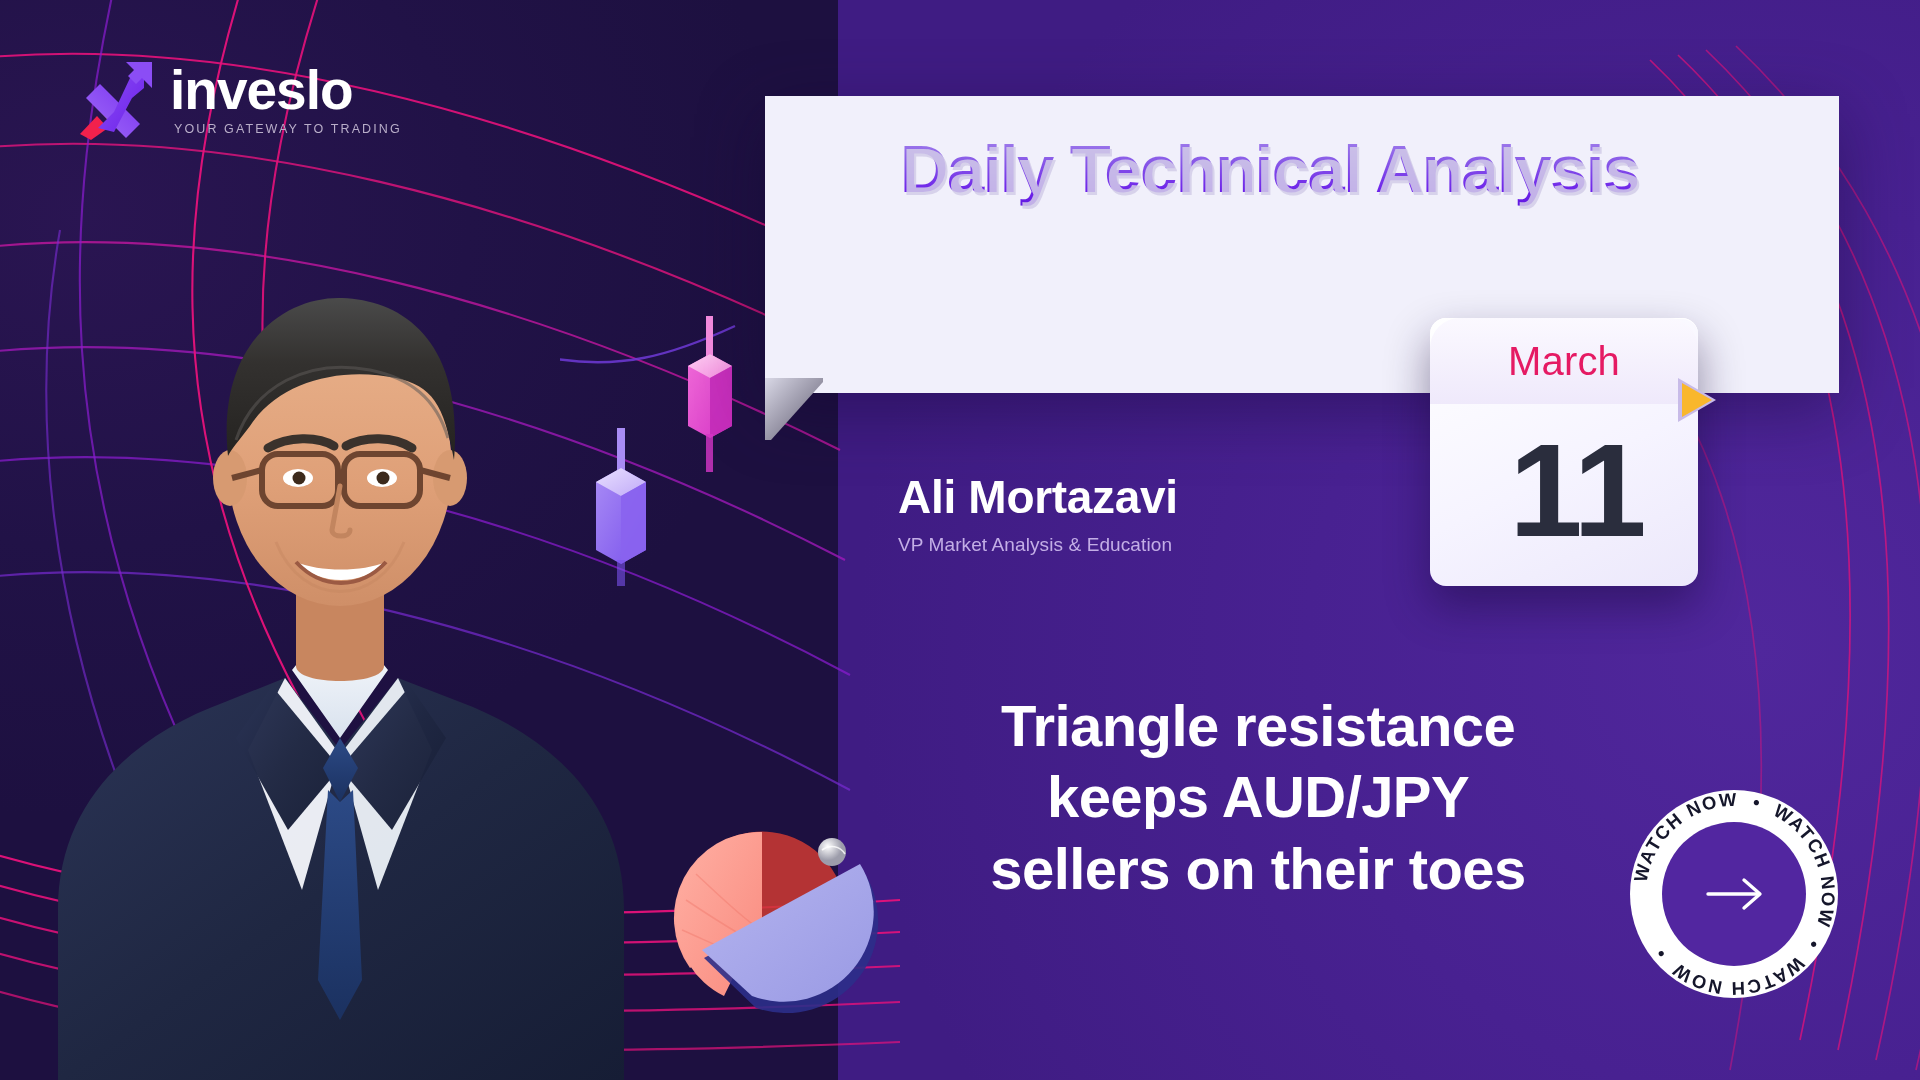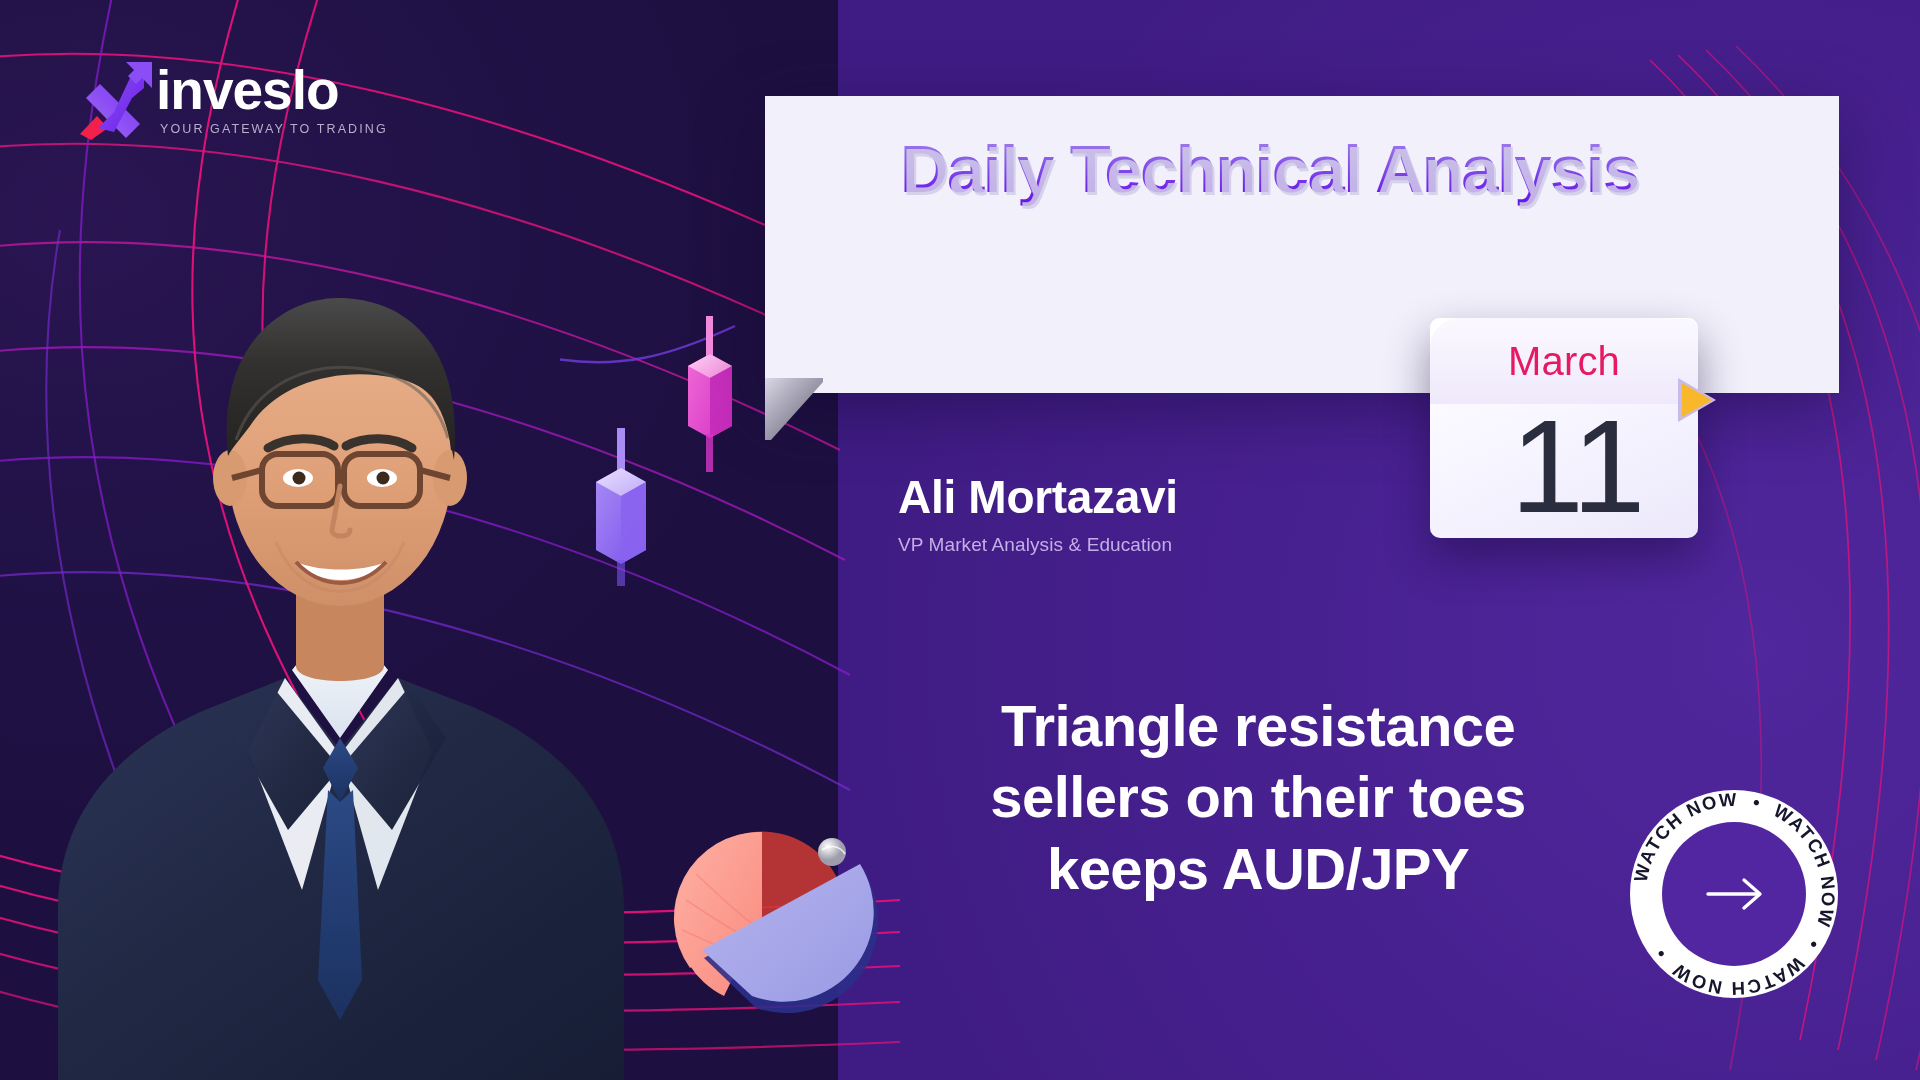--- a/index.html
+++ b/index.html
@@ -32,21 +32,21 @@
   
   .photo-wrap {
     position:absolute; left:40px; top:190px; width:620px; height:890px;
     overflow:hidden;
   }
   .person { position:absolute; left:0; top:0; width:620px; height:890px; }
 
   
   .logo {
     position:absolute; left:78px; top:58px;
-    display:flex; align-items:center; z-index:40;
+    display:flex; align-items:center; gap:14px; z-index:40;
   }
   .logo-mark { width:78px; height:82px; flex:none; }
   .logo-text { display:flex; flex-direction:column; line-height:1; }
   .logo-word {
     font-size:55px; font-weight:700; color:#ffffff; letter-spacing:-1px;
   }
   .logo-tag {
     font-size:12.5px; color:#b9aec9; letter-spacing:2.1px;
     margin-top:5px; margin-left:4px; font-weight:400;text-align:center;
   }
@@ -70,38 +70,38 @@
     -webkit-text-stroke:0px transparent;
     text-shadow:2px 3px 0 rgba(210,205,232,.85);
     z-index:3;
   }
   .fold {
     position:absolute; left:765px; top:378px; width:58px; height:62px; z-index:26;
   }
 
   
   .calendar {
-    position:absolute; left:1430px; top:318px; width:268px; height:220px; z-index:30;
+    position:absolute; left:1430px; top:318px; width:268px; height:268px; z-index:30;
     background:linear-gradient(155deg,#ffffff 0%,#f6f4ff 55%,#ece8fb 100%);
-    border-radius:10px;
+    border-radius:16px;
     box-shadow:0 20px 44px rgba(22,6,55,.45), inset 0 1px 0 rgba(255,255,255,.9);
   }
   .cal-head {
     position:absolute; left:0; right:0; top:0; height:86px;
     background:linear-gradient(180deg,#fbf9ff 0%,#efe9fb 100%);
     border-radius:30px 30px 0 0;
     display:flex; align-items:center; justify-content:center;
   }
   .cal-month {
     font-size:40px; font-weight:500; color:#e51a63; letter-spacing:.2px;
   }
   .cal-day {
     position:absolute; left:0; right:0; top:86px; bottom:0;
     display:flex; align-items:center; justify-content:center;
-    font-size:132px; font-weight:400; color:#2a2d3d; letter-spacing:-2px;
+    font-size:132px; font-weight:700; color:#2a2d3d; letter-spacing:-2px;
     padding-bottom:10px;
     padding-left:26px;
   }
   .cal-arrow {
     position:absolute; left:1676px; top:376px; width:42px; height:48px; z-index:32;
   }
 
   
   .presenter { position:absolute; left:898px; top:438px; z-index:20;margin-top:32px; }
   .presenter-name {
@@ -381,22 +381,22 @@
     <path d="M6 7 L36 24 L6 41 Z" fill="#f9b72c"></path>
   </svg>
 
   <div class="presenter">
     <div class="presenter-name">Ali Mortazavi</div>
     <div class="presenter-role">VP Market Analysis &amp; Education</div>
   </div>
 
   <div class="headline">
     <span>Triangle resistance</span>
+    <span>keeps AUD/JPY</span>
     <span>sellers on their toes</span>
-    <span>keeps AUD/JPY</span>
   </div>
 
   <svg class="watch-badge" viewBox="0 0 208 208">
     <circle cx="104" cy="104" r="104" fill="#ffffff"></circle>
     <circle cx="104" cy="104" r="72" fill="#5226a0"></circle>
     <defs>
       <path id="ringpath" d="M104,104 m-88,0 a88,88 0 1,1 176,0 a88,88 0 1,1 -176,0"></path>
     </defs>
     <text font-family="'Liberation Sans', sans-serif" font-size="18.5" font-weight="700" fill="#15162b" letter-spacing="1.6">
       <textPath href="#ringpath" startOffset="2%">WATCH NOW &nbsp;•&nbsp; WATCH NOW &nbsp;•&nbsp; WATCH NOW &nbsp;•&nbsp;</textPath>

